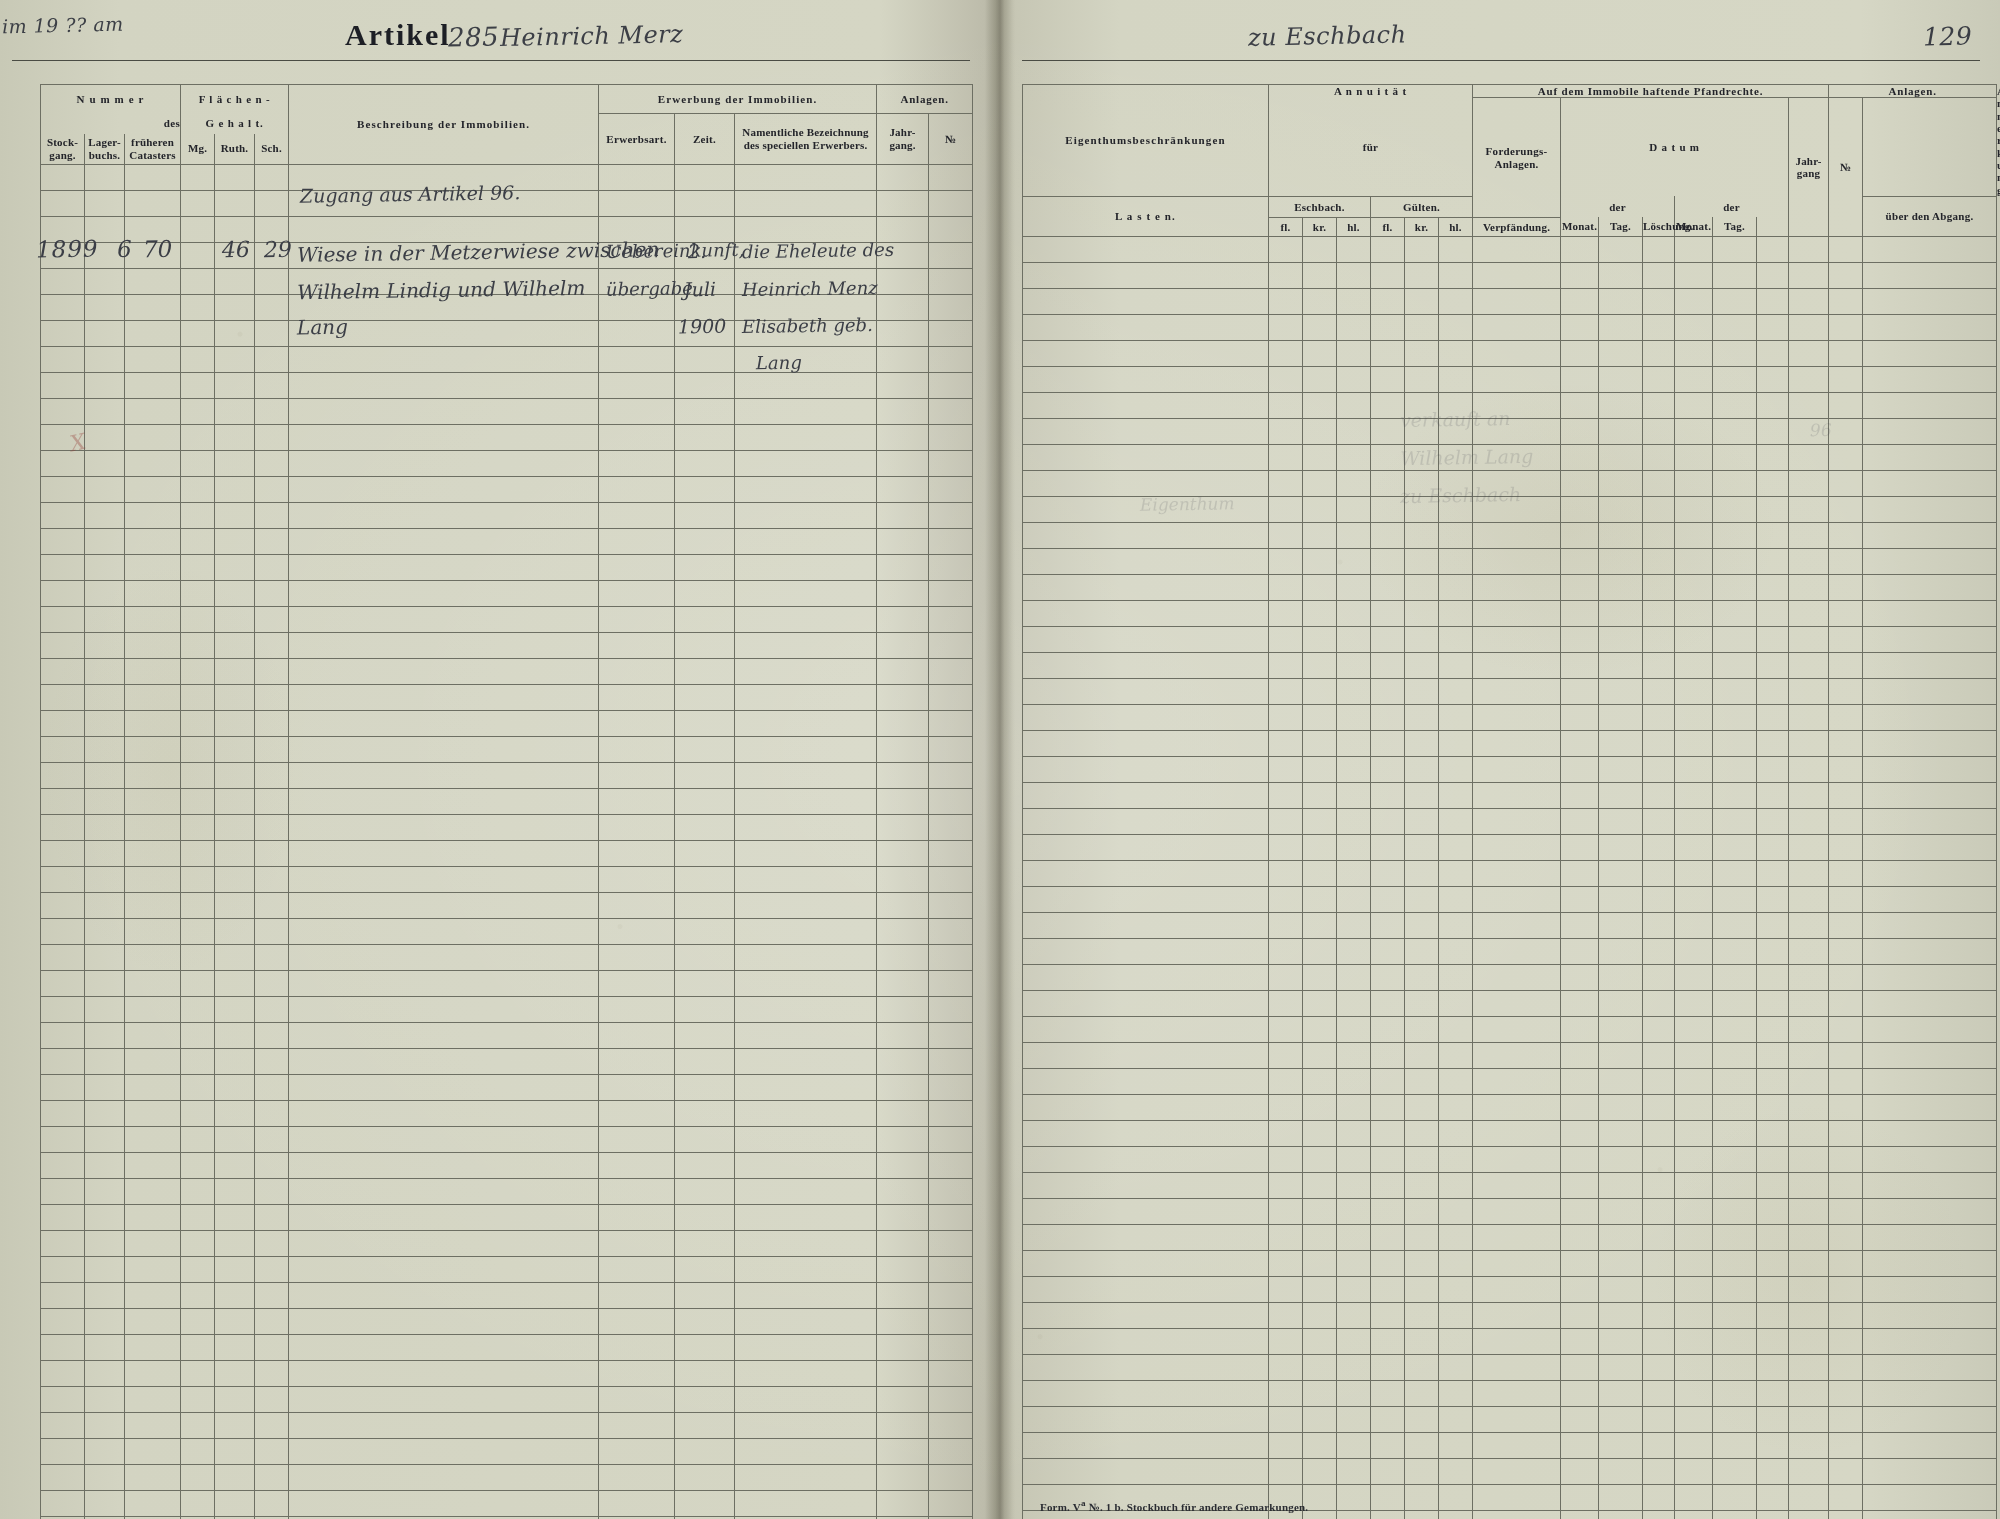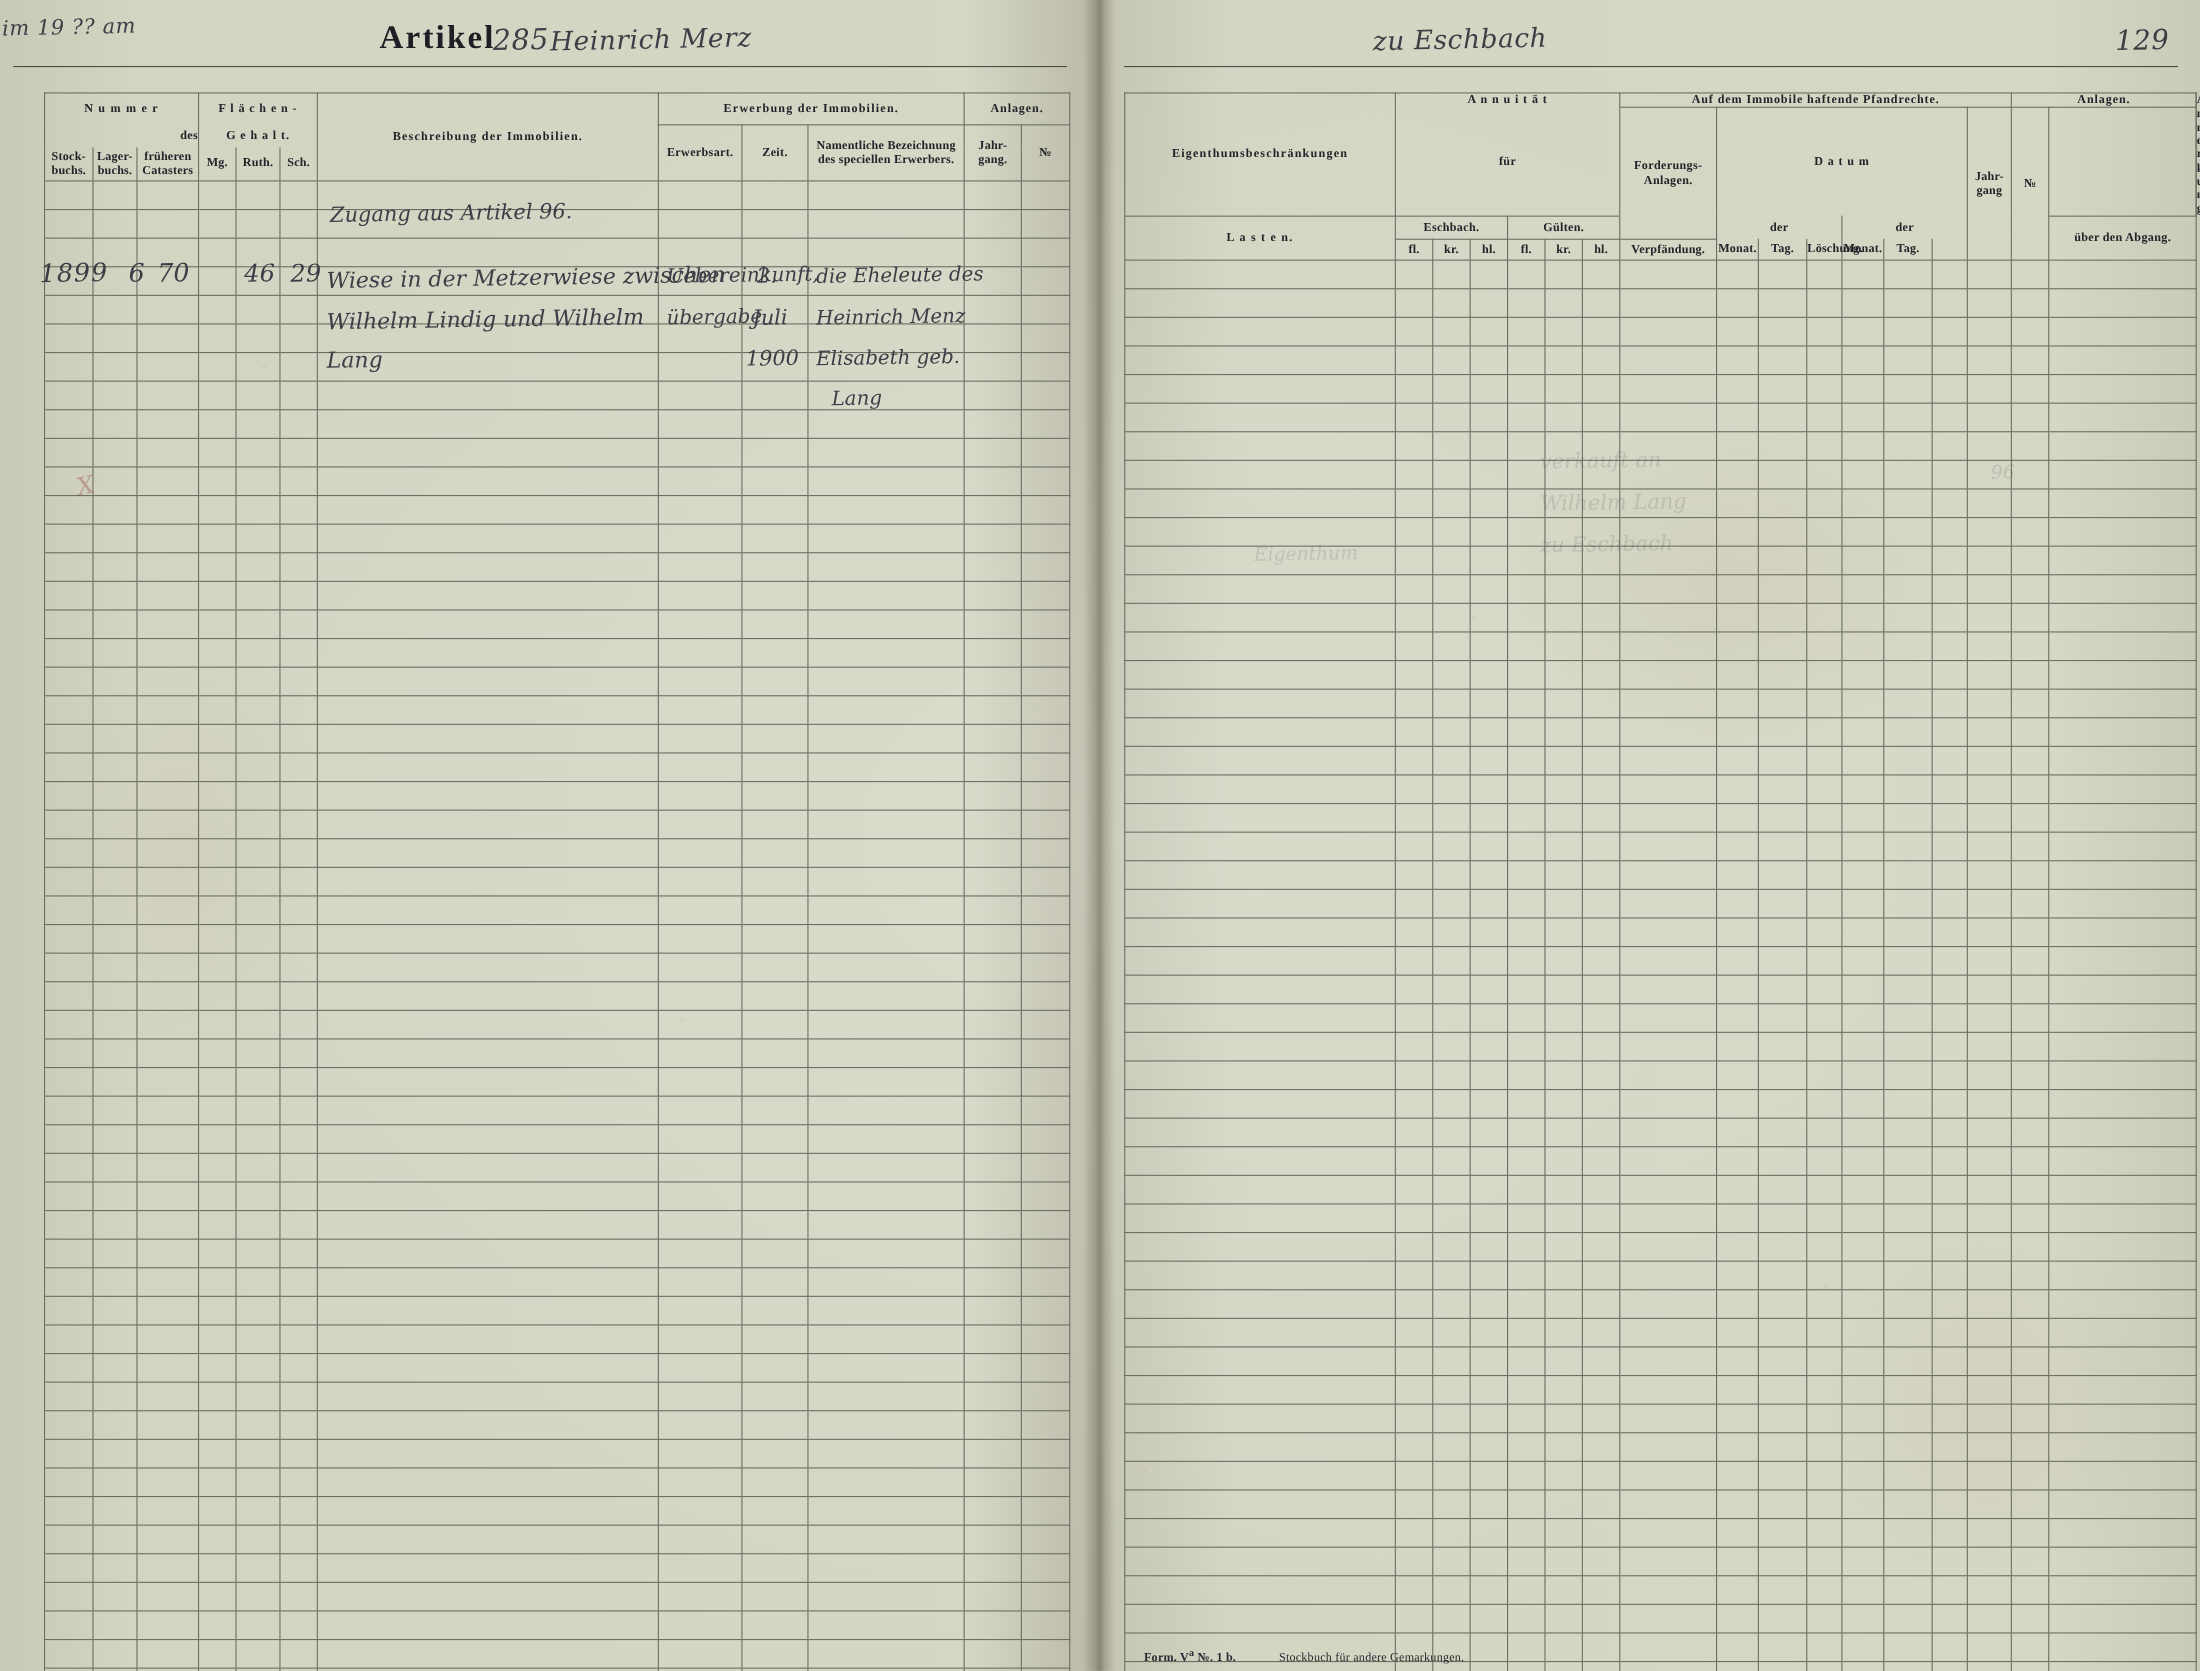--- a/index.html
+++ b/index.html
@@ -84,21 +84,21 @@
     position:absolute;
     font-family:"DejaVu Serif", serif;
     font-style:italic;
     color:#3b3e46;
     white-space:nowrap;
     transform:rotate(-0.9deg);
   }
   #footer-form{
     position:absolute;left:1040px;bottom:6px;font-size:11px;color:#2a2c32;font-weight:bold;letter-spacing:.2px;
   }
-  #footer-form .light{font-weight:normal;margin-left:36px;}
+  #footer-form .light{font-weight:bold;}
   .ghost{
     position:absolute;color:rgba(70,70,80,.16);font-family:"DejaVu Serif",serif;font-style:italic;
     transform:rotate(-1deg);white-space:nowrap;pointer-events:none;
   }
   .redmark{position:absolute;color:rgba(150,60,55,.35);font-family:"DejaVu Serif",serif;font-style:italic;transform:rotate(-12deg);}
 </style>
 </head>
 <body>
 
 <div class="spread">
@@ -149,21 +149,21 @@
         <th rowspan="2" class="hdr-sm">Erwerbsart.</th>
         <th rowspan="2" class="hdr-sm">Zeit.</th>
         <th rowspan="2" class="hdr-xs" style="white-space:pre-line;">Namentliche Bezeichnung
 des speciellen Erwerbers.</th>
         <th rowspan="2" class="hdr-xs" style="white-space:pre-line;">Jahr-
 gang.</th>
         <th rowspan="2" class="hdr-sm">№</th>
       </tr>
       <tr>
         <th class="hdr-xs" style="height:30px;border-top:none;white-space:pre-line;">Stock-
-buchs.</th>
+gang.</th>
         <th class="hdr-xs" style="border-top:none;white-space:pre-line;">Lager-
 buchs.</th>
         <th class="hdr-xs" style="border-top:none;white-space:pre-line;">früheren
 Catasters</th>
         <th class="hdr-xs" style="border-top:none;">Mg.</th>
         <th class="hdr-xs" style="border-top:none;">Ruth.</th>
         <th class="hdr-xs" style="border-top:none;">Sch.</th>
       </tr>
     </thead>
     <tbody id="left-body">

